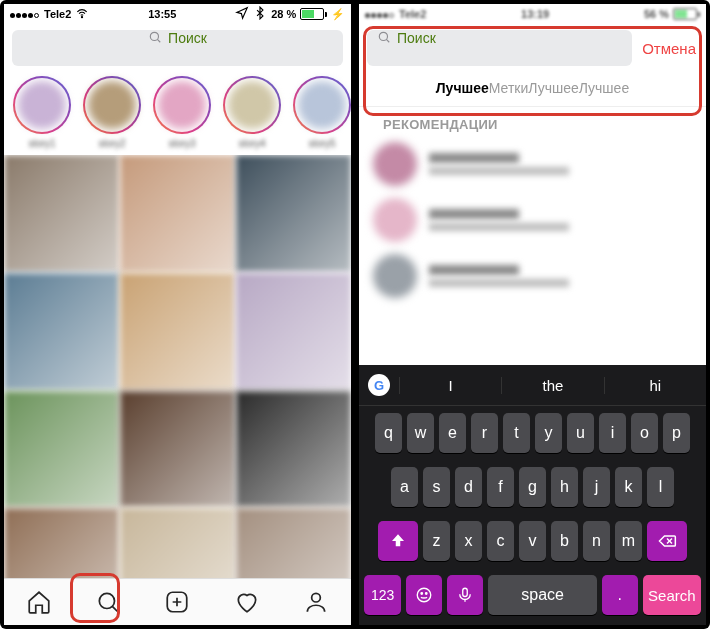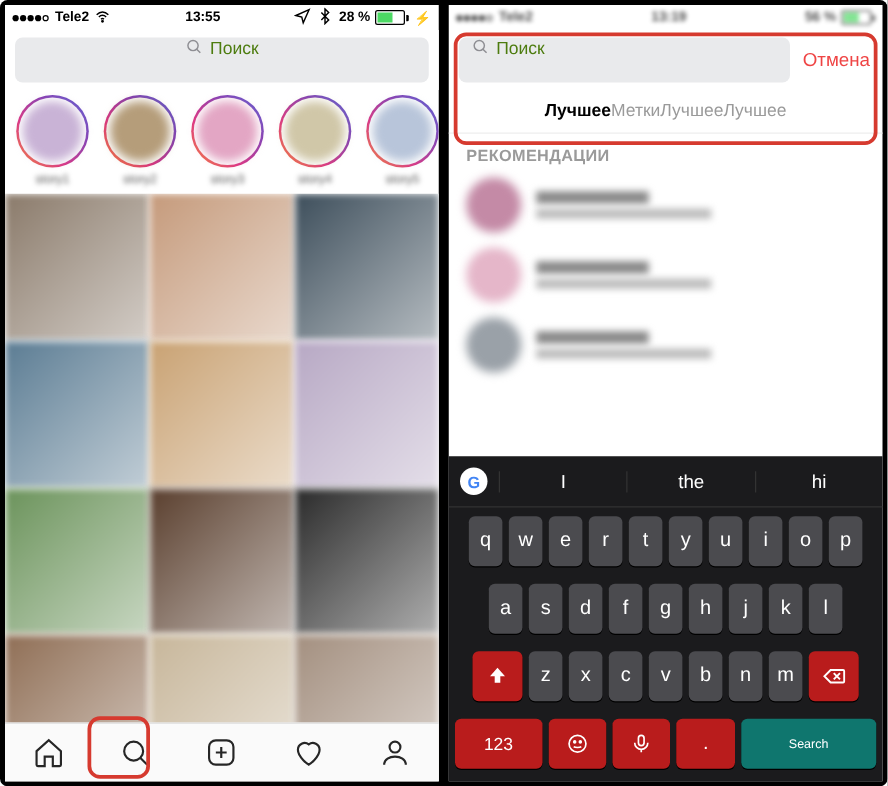--- a/index.html
+++ b/index.html
@@ -30,37 +30,37 @@
   .explore-grid{flex:1;display:grid;grid-template-columns:repeat(3,1fr);grid-auto-rows:1fr;gap:1px;background:#fff}
   .tile{filter:blur(3px)}
   .tabbar{position:absolute;left:0;right:0;bottom:0;height:46px;background:#fafafa;border-top:1px solid #ddd;display:flex;align-items:center;justify-content:space-around}
   .tabbar .tab{width:40px;height:40px;display:flex;align-items:center;justify-content:center;color:#262626}
   .tabbar svg{width:26px;height:26px;stroke:#262626;stroke-width:1.6;fill:none}
   .highlight-red{position:absolute;border:3px solid #d63a2f;border-radius:10px;pointer-events:none}
   .phone-col{display:flex;flex-direction:column;height:100%}
   .tabs-row{display:flex;justify-content:center;padding:8px 14px 10px;border-bottom:1px solid #eee}
   .tabs-row .t{font-size:14px;color:#9a9a9a}
   .tabs-row .t.active{color:#000;font-weight:700}
-  .section-title{font-size:13px;color:#9a9a9a;font-weight:600;padding:10px 14px 4px;letter-spacing:.3px}
+  .section-title{font-size:13px;color:#9a9a9a;font-weight:600;padding:10px 24px 4px;letter-spacing:.3px}
   .reco{display:flex;align-items:center;gap:12px;padding:6px 14px}
   .reco .av{width:44px;height:44px;border-radius:50%;filter:blur(4px)}
   .reco .lines{display:flex;flex-direction:column;gap:4px}
   .reco .l1{width:90px;height:10px;background:#888;filter:blur(3px)}
   .reco .l2{width:140px;height:8px;background:#bbb;filter:blur(3px)}
   .kbd{position:absolute;left:0;right:0;bottom:0;background:#1b1b1d;color:#fff}
   .sugg{display:flex;align-items:center;height:40px;border-bottom:1px solid #333}
   .sugg .g{width:40px;display:flex;align-items:center;justify-content:center}
   .g-circle{width:22px;height:22px;border-radius:50%;background:#fff;display:flex;align-items:center;justify-content:center;font-weight:700;font-size:13px}
   .g-circle span:nth-child(1){color:#4285f4}
   .g-circle span:nth-child(2){color:#ea4335}
   .sugg .s{flex:1;text-align:center;font-size:15px;color:#fff;border-left:1px solid #333}
   .krow{display:flex;justify-content:center;gap:5px;padding:7px 5px}
   .key{background:#4b4b4f;border-radius:5px;height:40px;min-width:27px;display:flex;align-items:center;justify-content:center;font-size:16px;color:#fff;box-shadow:0 1px 0 #000}
-  .key.dark{background:#b91c1c}
-  .key.search{background:#0f766e;flex:1.4;font-size:10px}
+  .key.dark{background:#a21caf}
+  .key.search{background:#ec4899;flex:1.4;font-size:15px}
   .krow.r2{padding-left:20px;padding-right:20px}
   .krow.r4{gap:5px;padding:7px 5px 10px}
   .krow.r4 .key{min-width:36px}
   .krow.r4 .key.space{flex:2.6}
   .icon-svg{width:14px;height:14px}
 </style>
 </head>
 <body>
 
 <div class="stage">
@@ -336,20 +336,21 @@
                 <circle cx="15" cy="10" r="1" fill="#fff"></circle>
                 <path d="M8 15c1.3 1.3 6.7 1.3 8 0"></path>
               </svg>
           </div>
           <div class="key dark" style="flex:.6">
             <svg viewBox="0 0 24 24" width="18" height="18" fill="none" stroke="#fff" stroke-width="1.8">
                 <rect x="9" y="3" width="6" height="11" rx="3"></rect>
                 <path d="M5 11a7 7 0 0 0 14 0M12 18v3"></path>
               </svg>
           </div>
+          <div class="key space">space</div>
           <div class="key dark" style="flex:.6">.</div>
           <div class="key search">Search</div>
         </div>
       </div>
     </div>
     <div class="highlight-red" style="left:4px;right:4px;top:22px;height:84px"></div>
   </div>
 
 </div>
 

